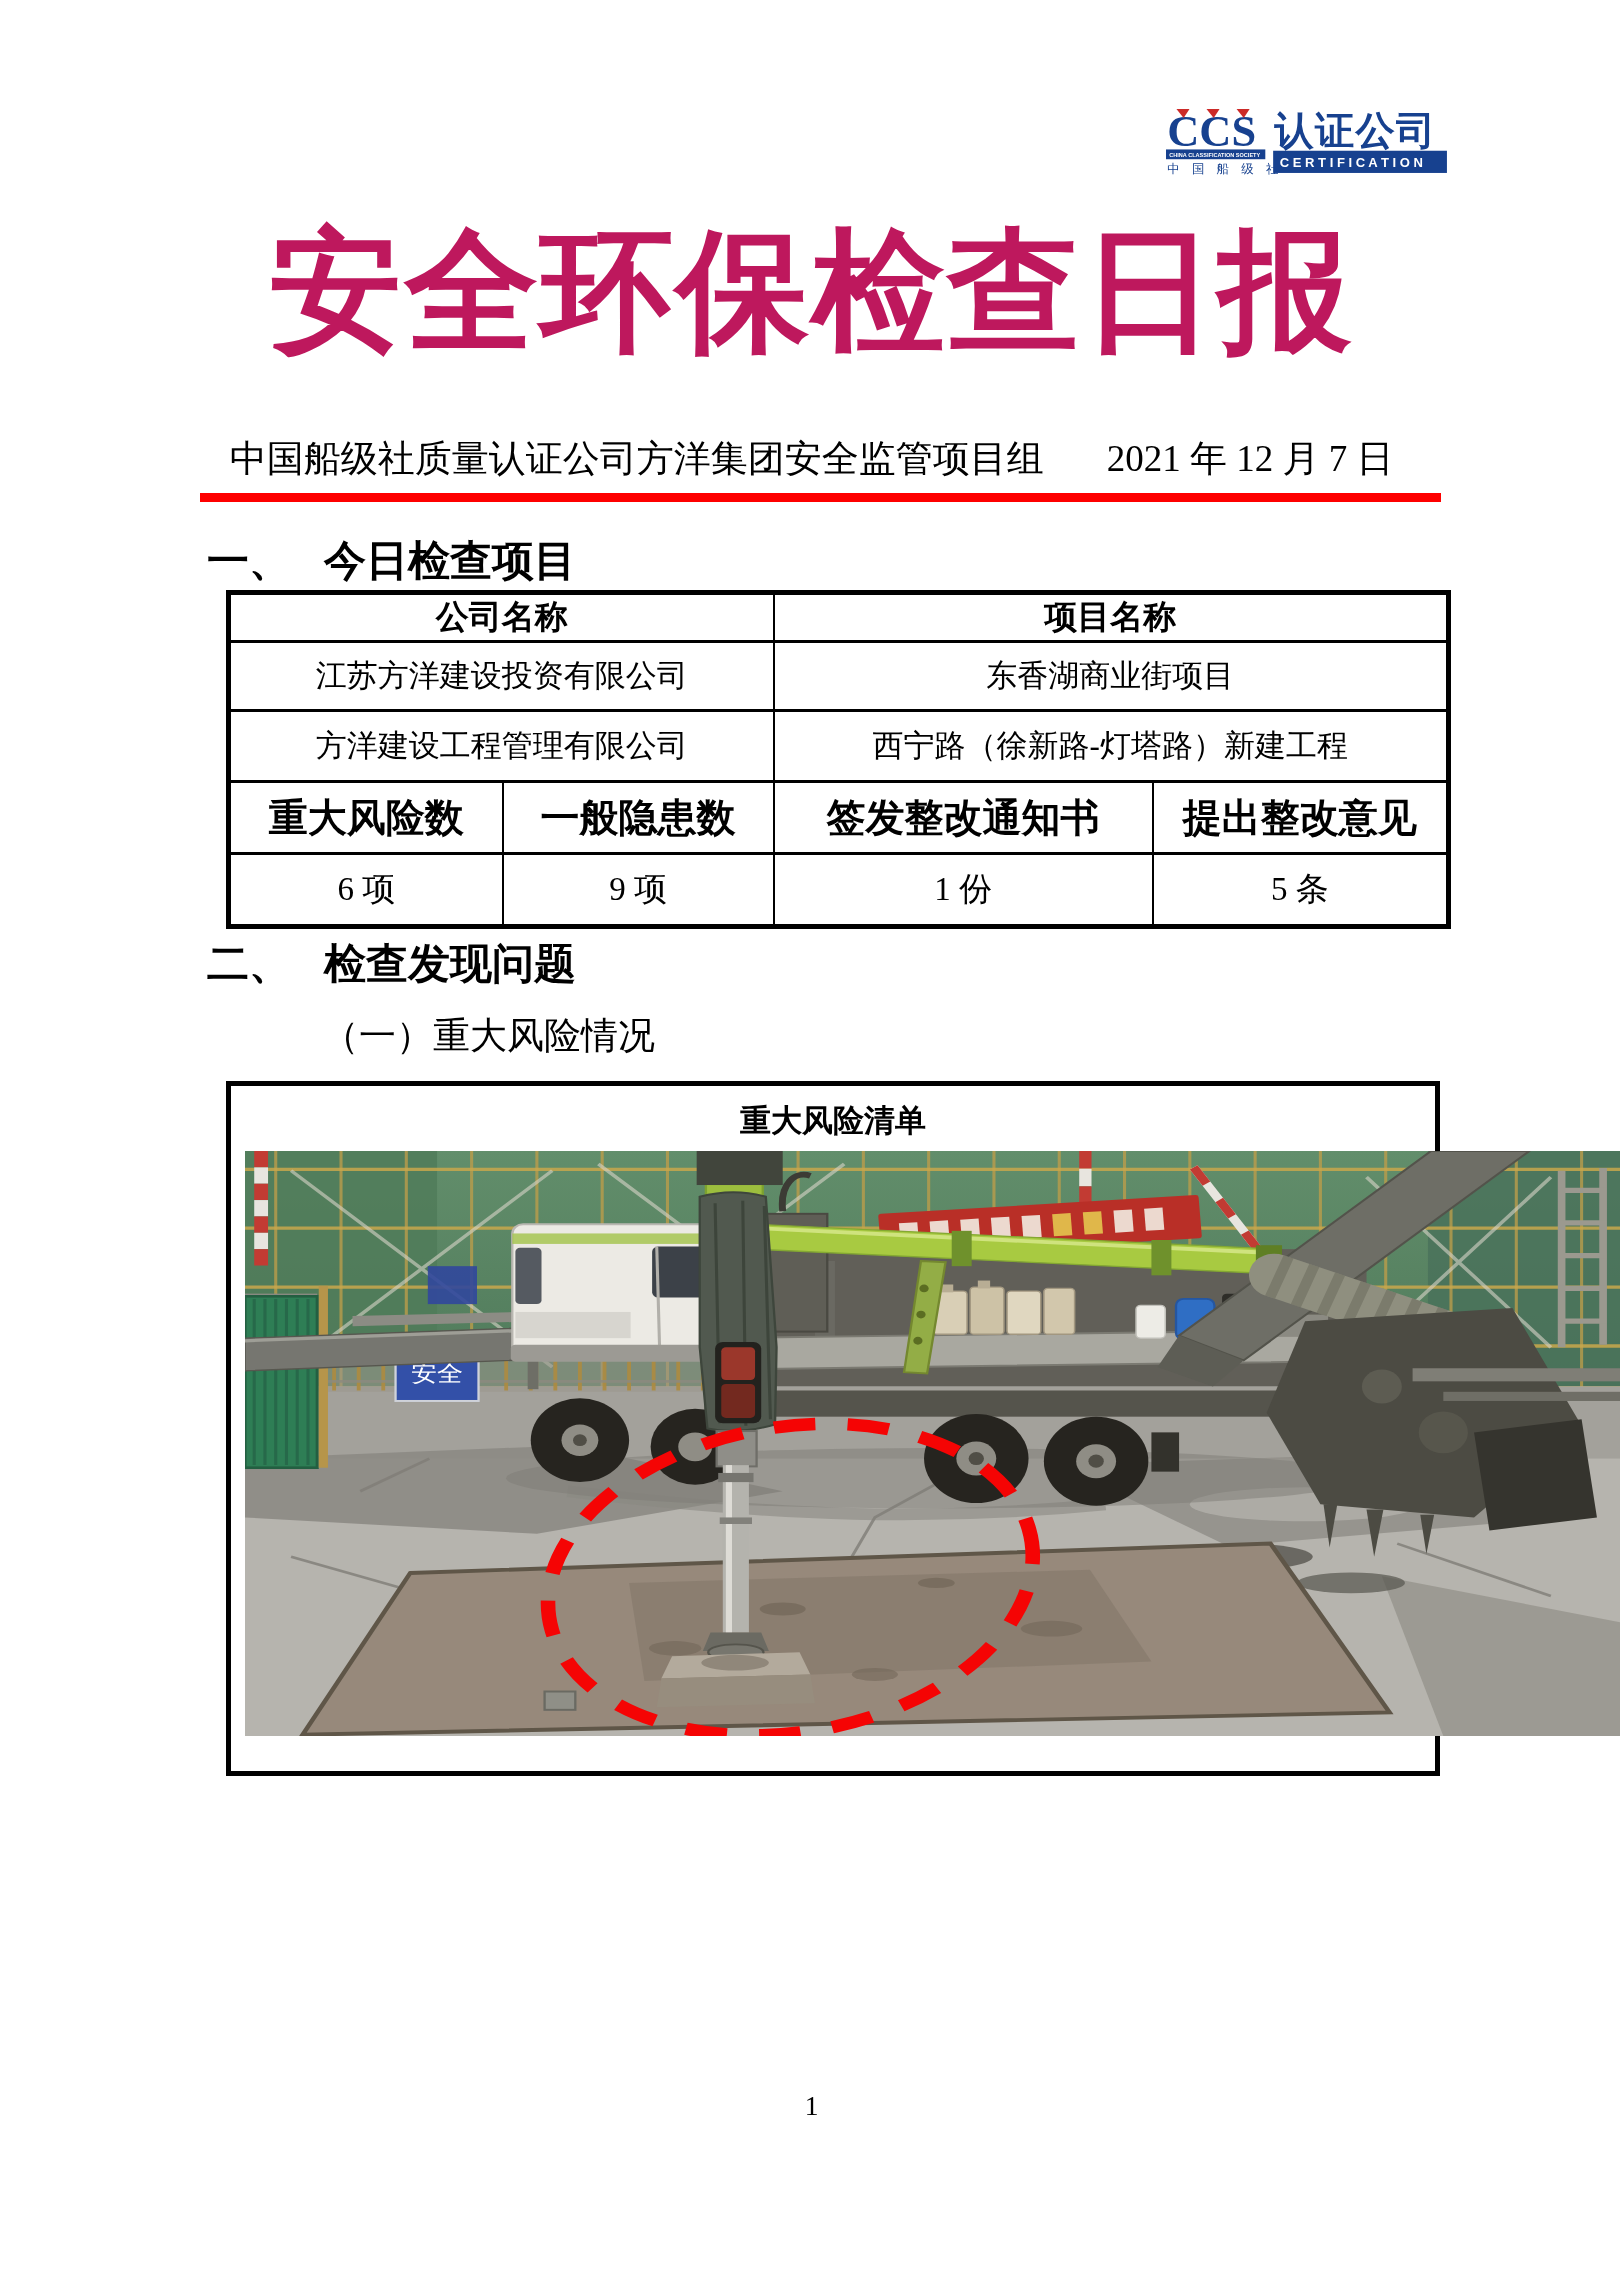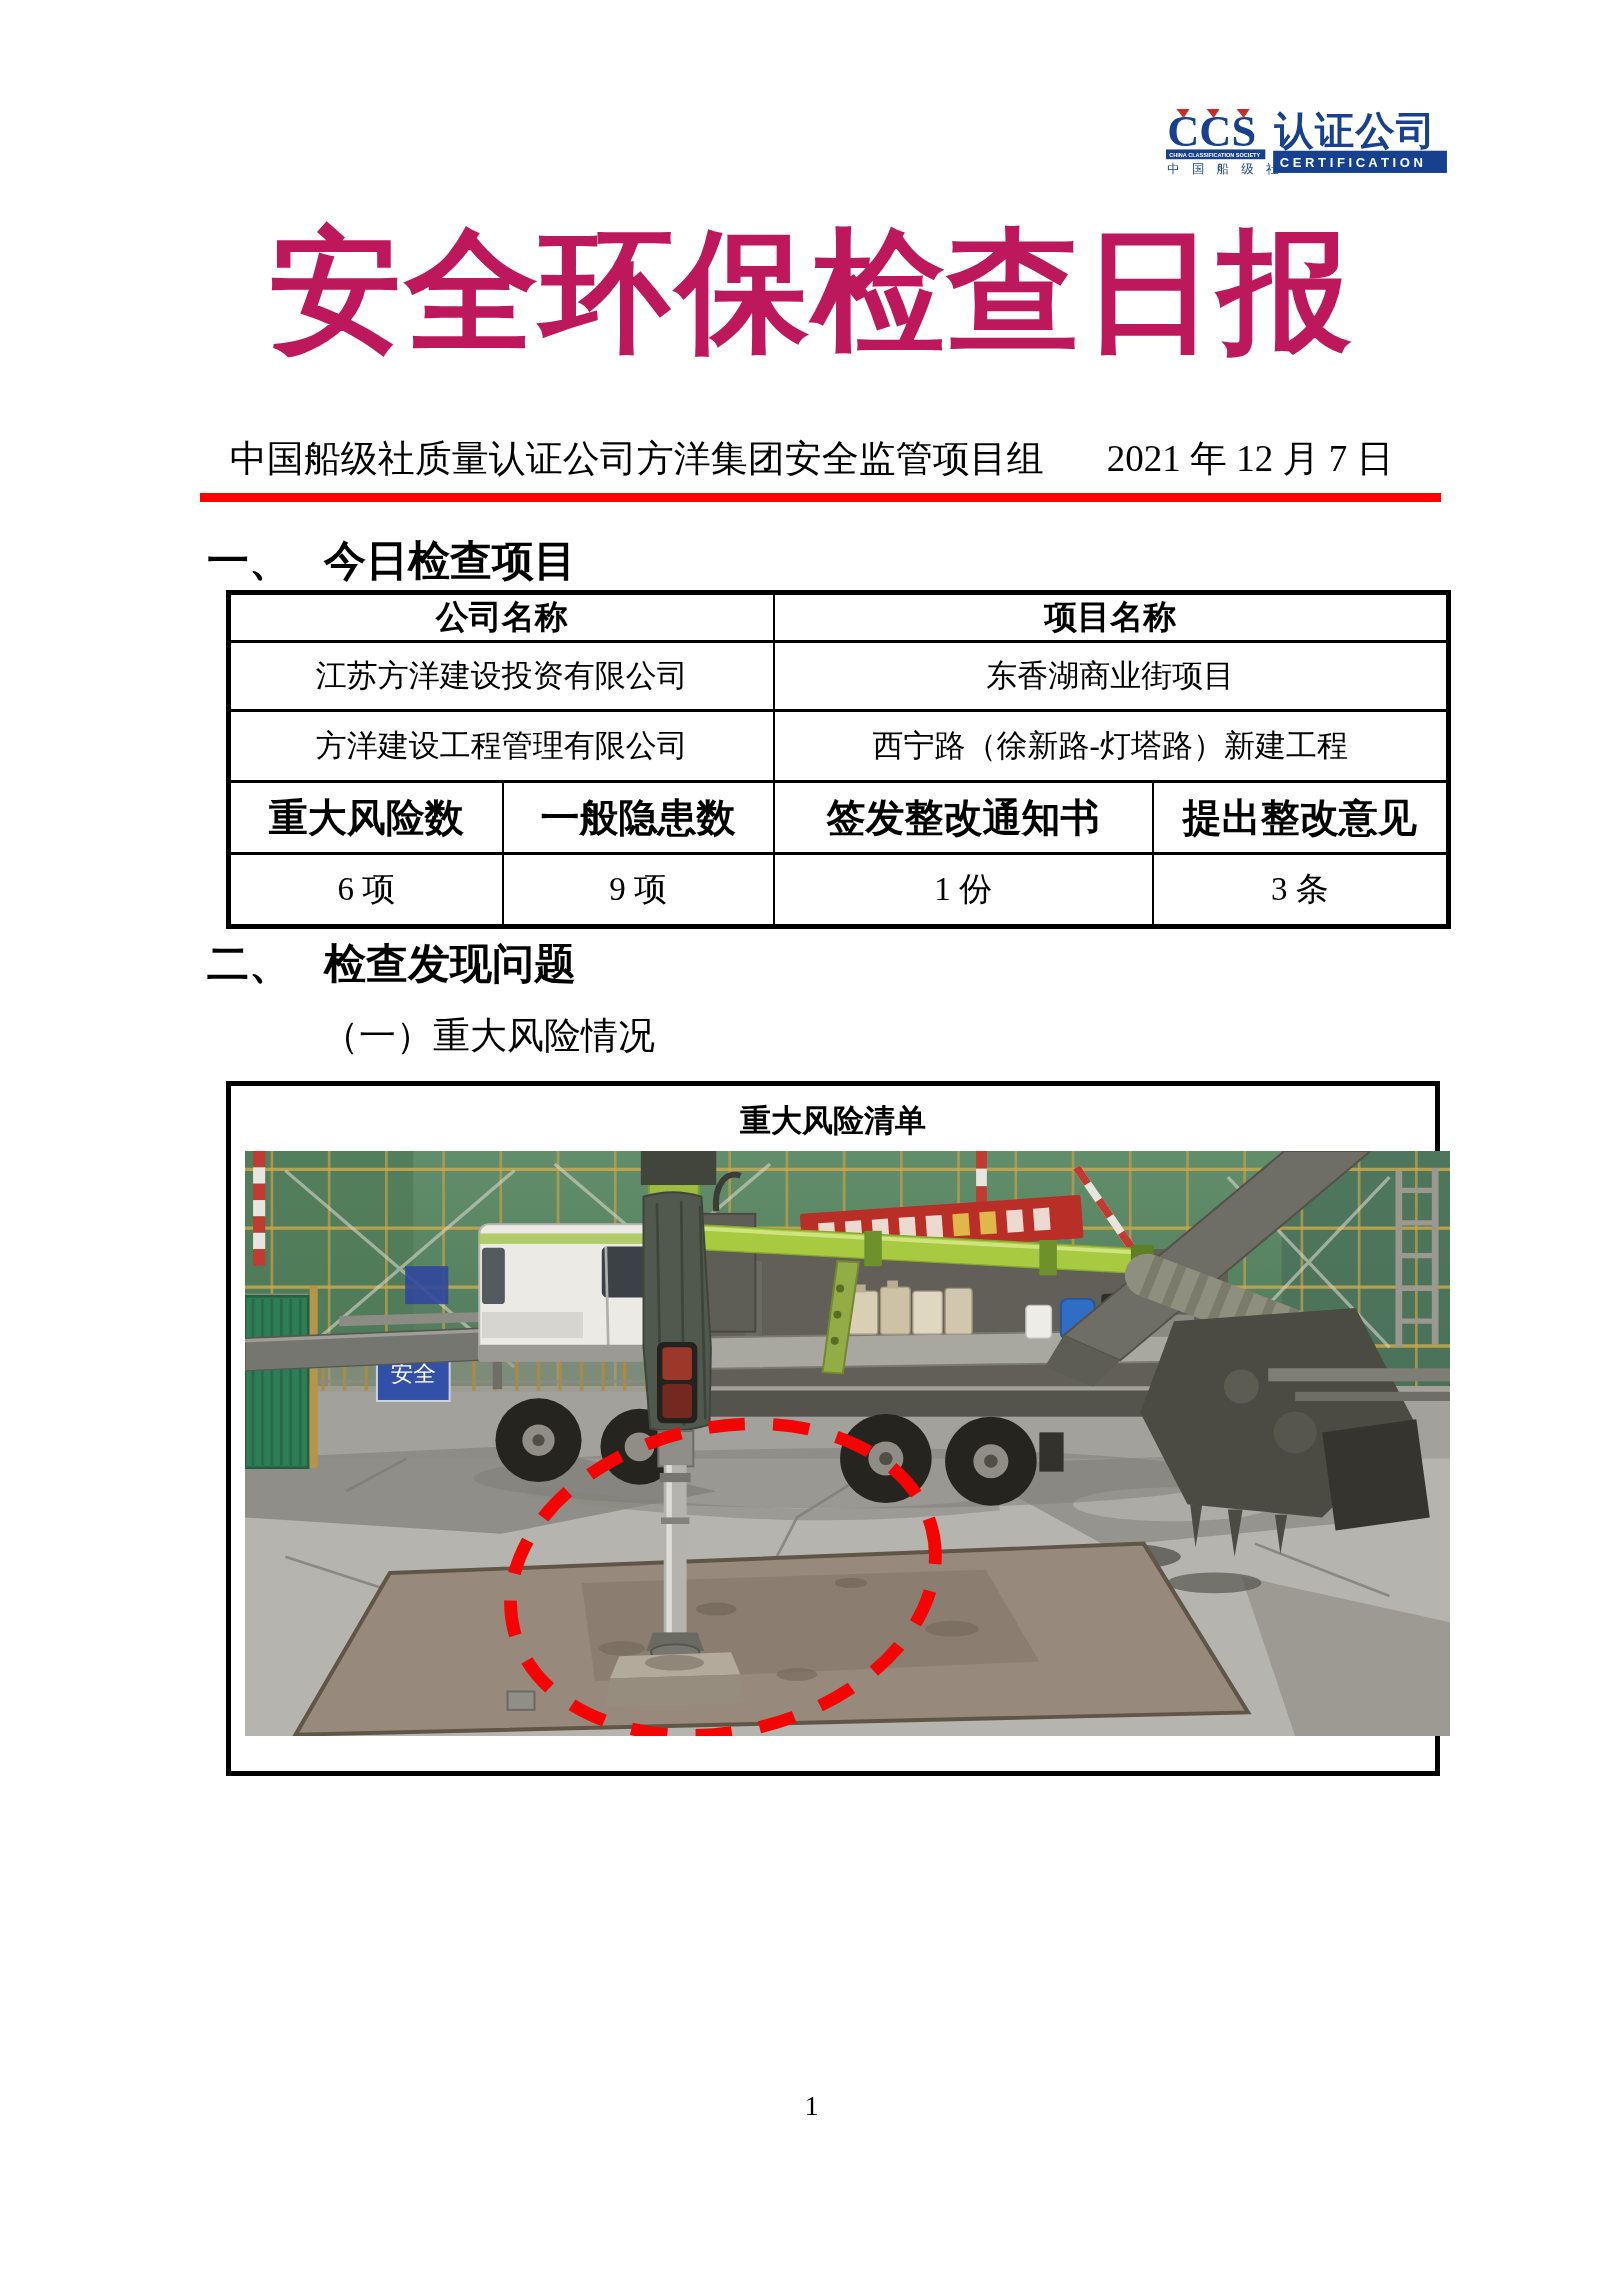--- a/index.html
+++ b/index.html
@@ -36,21 +36,21 @@
   tr.r-co{height:69px;}    tr.r-co td{font-size:31px;}
   tr.r-co2{height:71px;}   tr.r-co2 td{font-size:31px;}
   tr.r-stath{height:72px;} tr.r-stath td{font-weight:bold;font-size:39px;}
   tr.r-statv{height:73px;} tr.r-statv td{font-size:33px;}
 
   
   .riskbox{left:226px;top:1081px;width:1214px;height:695px;border:5.9px solid #000;
            box-sizing:border-box;background:#fff;}
   .riskbox-title{position:absolute;left:0;top:14.4px;width:100%;text-align:center;
                  font-size:31px;font-weight:bold;}
-  .photo{position:absolute;left:14.4px;top:65px;width:1205px;height:585px;overflow:hidden;}
+  .photo{position:absolute;left:14.4px;top:65px;width:1375px;height:585px;overflow:hidden;}
   .photo svg{display:block;width:100%;height:100%;}
 
   .pagenum{left:0;top:2090px;width:1623px;text-align:center;font-size:27.5px;}
 </style>
 </head>
 <body>
 
 <div class="page">
 
   <div class="abs logo">
@@ -103,21 +103,21 @@
     <tr class="r-stath">
       <td>重大风险数</td>
       <td>一般隐患数</td>
       <td>签发整改通知书</td>
       <td>提出整改意见</td>
     </tr>
     <tr class="r-statv">
       <td>6 项</td>
       <td>9 项</td>
       <td>1 份</td>
-      <td>3 条</td>
+      <td>5 条</td>
     </tr>
   </tbody>
     </table>
 
   <div class="abs h1 h1b sans">
     <span class="num">二、</span><span>检查发现问题</span>
   </div>
   <div class="abs subhead">（一）重大风险情况</div>
 
   <div class="abs riskbox">

